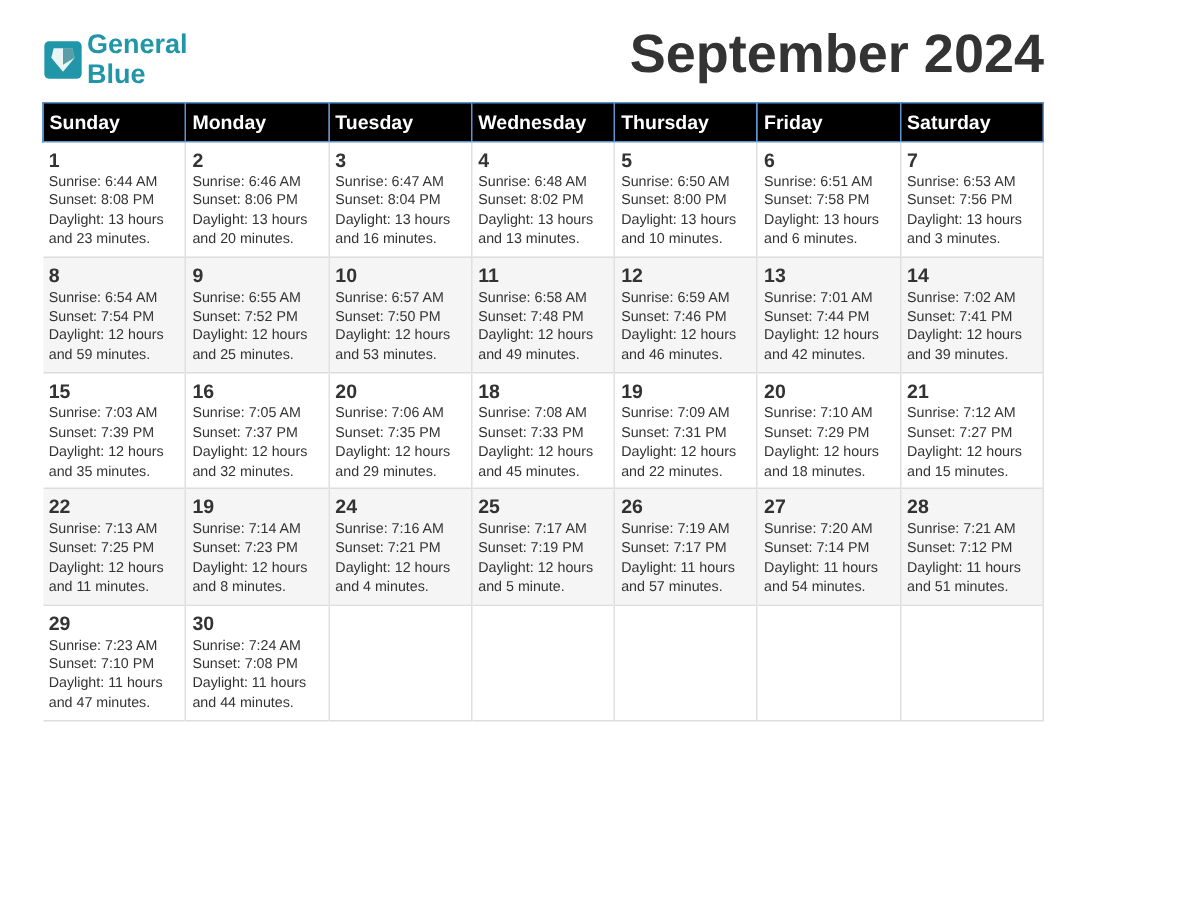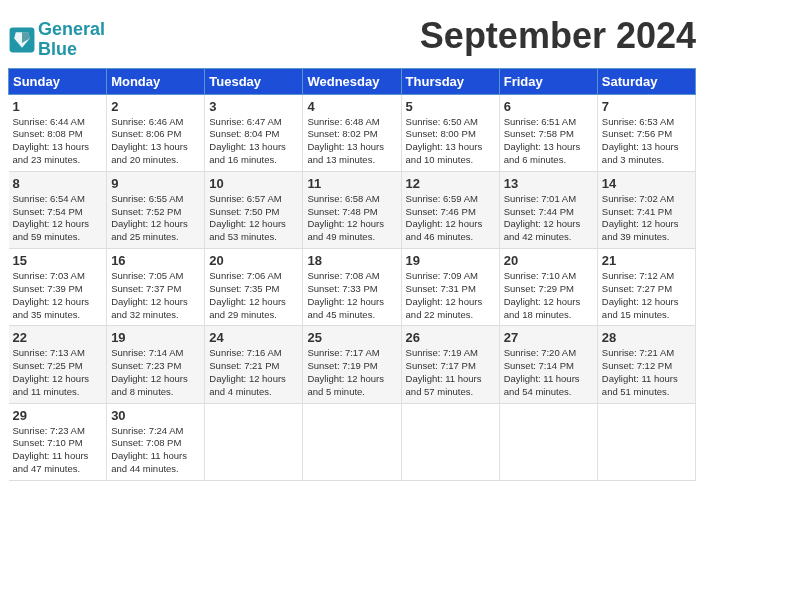--- a/index.html
+++ b/index.html
@@ -6,21 +6,21 @@
     body {
       font-family: Arial, sans-serif;
       background: #fff;
       width: 792px;
       height: 612px;
       overflow: hidden;
     }
     .page {
       width: 716px;
       height: 612px;
-      padding: 16px 20px 10px 8px;
+      padding: 16px 20px 10px 28px;
       background: #fff;
     }
     .header-row {
       display: flex;
       align-items: flex-start;
       justify-content: space-between;
       margin-bottom: 8px;
     }
     .logo {
       display: flex;
@@ -53,21 +53,21 @@
     .subtitle {
       font-size: 14px;
       color: #555;
     }
     table {
       width: 100%;
       border-collapse: collapse;
       table-layout: fixed;
     }
     thead tr {
-      background: #1d4ed8;
+      background: #000000;
       color: #fff;
     }
     thead th {
       padding: 5px 4px;
       font-size: 13px;
       font-weight: bold;
       text-align: left;
       border: 1px solid #5a95d0;
     }
     tbody tr {

